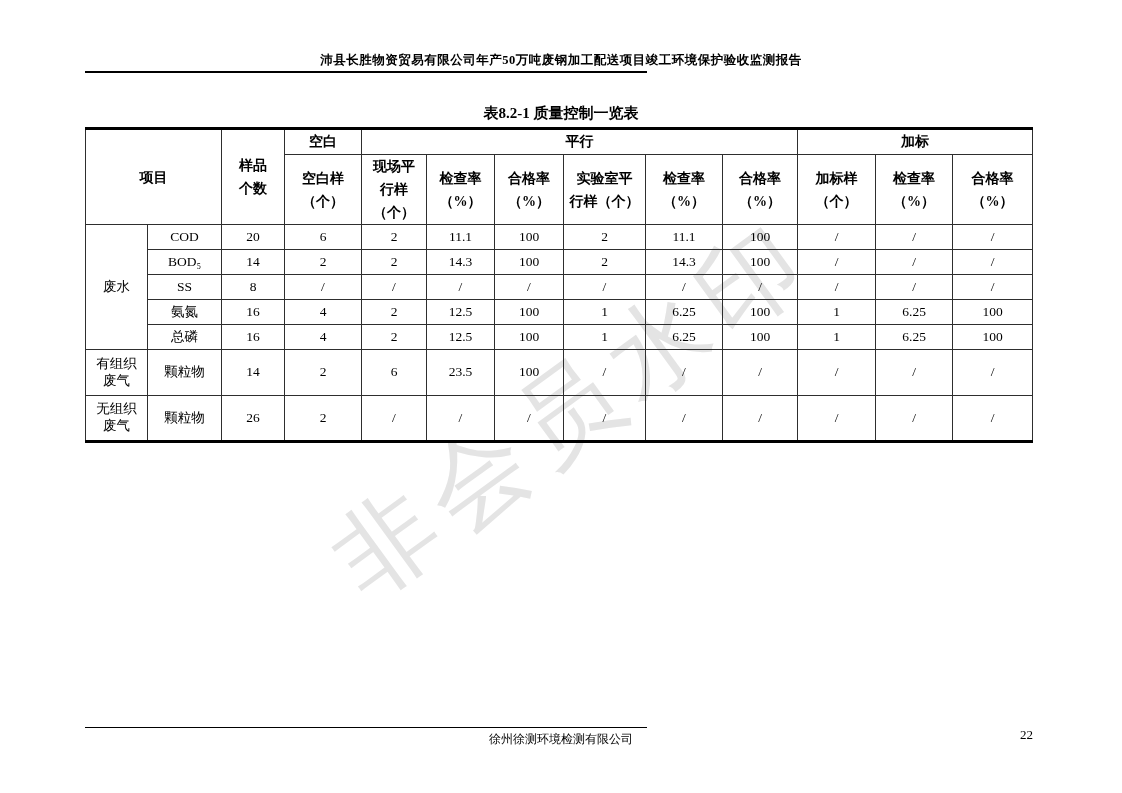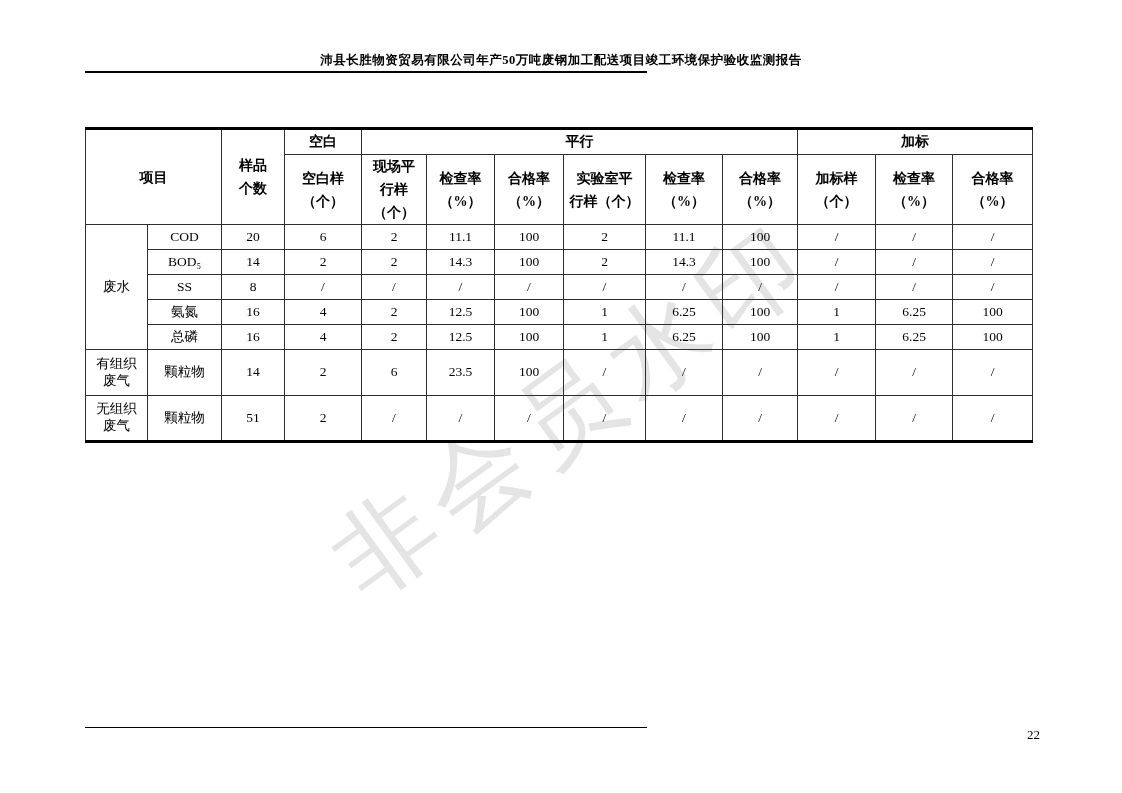--- a/index.html
+++ b/index.html
@@ -60,34 +60,35 @@
 
   .footer-rule {
     position:absolute; left:85px; top:727px; width:562px; height:0;
     border-top:1.5px solid #000; z-index:2;
   }
   .footer-company {
     position:absolute; top:731px; left:0; width:1122px;
     text-align:center; font-size:12px; z-index:2;
   }
   .page-number {
-    position:absolute; top:727px; right:82px;
+    position:absolute; top:727px; right:89px;
     font-size:13px; z-index:2;
   }
 </style>
 </head>
 <body>
 
 <div class="page">
 
   <div class="watermark">非会员水印</div>
 
   <div class="doc-header">沛县长胜物资贸易有限公司年产50万吨废钢加工配送项目竣工环境保护验收监测报告</div>
   <div class="header-rule"></div>
 
+  <div class="table-title">表8.2-1  质量控制一览表</div>
 
   <table class="qc-table">
     <colgroup>
       <col style="width:62px">
         <col style="width:74px">
         <col style="width:63px">
       <col style="width:77px">
         <col style="width:65px">
         <col style="width:68px">
       <col style="width:69px">
@@ -215,31 +216,32 @@
         <td>/</td>
         <td>/</td>
         <td>/</td>
         <td>/</td>
         <td>/</td>
       </tr>
       <tr class="tall">
         <td>无组织
 废气</td>
         <td>颗粒物</td>
-        <td>51</td>
+        <td>26</td>
         <td>2</td>
         <td>/</td>
         <td>/</td>
         <td>/</td>
         <td>/</td>
         <td>/</td>
         <td>/</td>
         <td>/</td>
         <td>/</td>
         <td>/</td>
       </tr>
     </tbody>
   </table>
 
   <div class="footer-rule"></div>
+  <div class="footer-company">徐州徐测环境检测有限公司</div>
   <div class="page-number">22</div>
 
 </div>
 
 </body></html>

